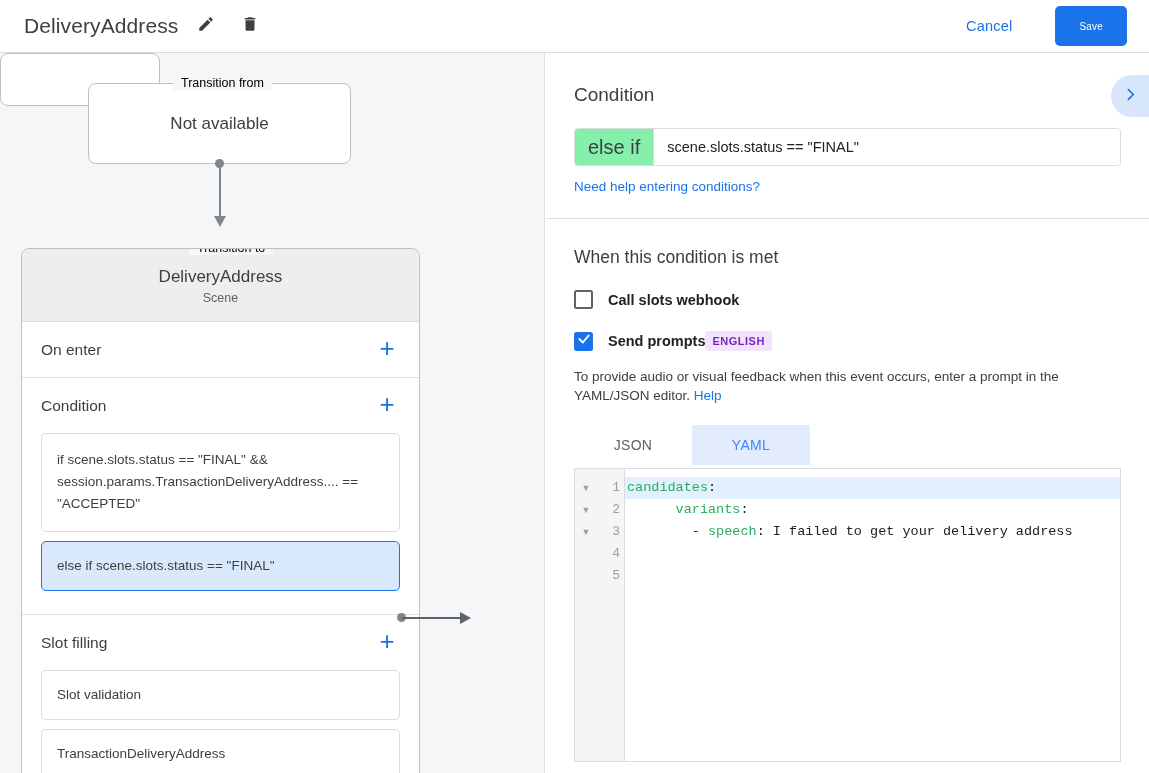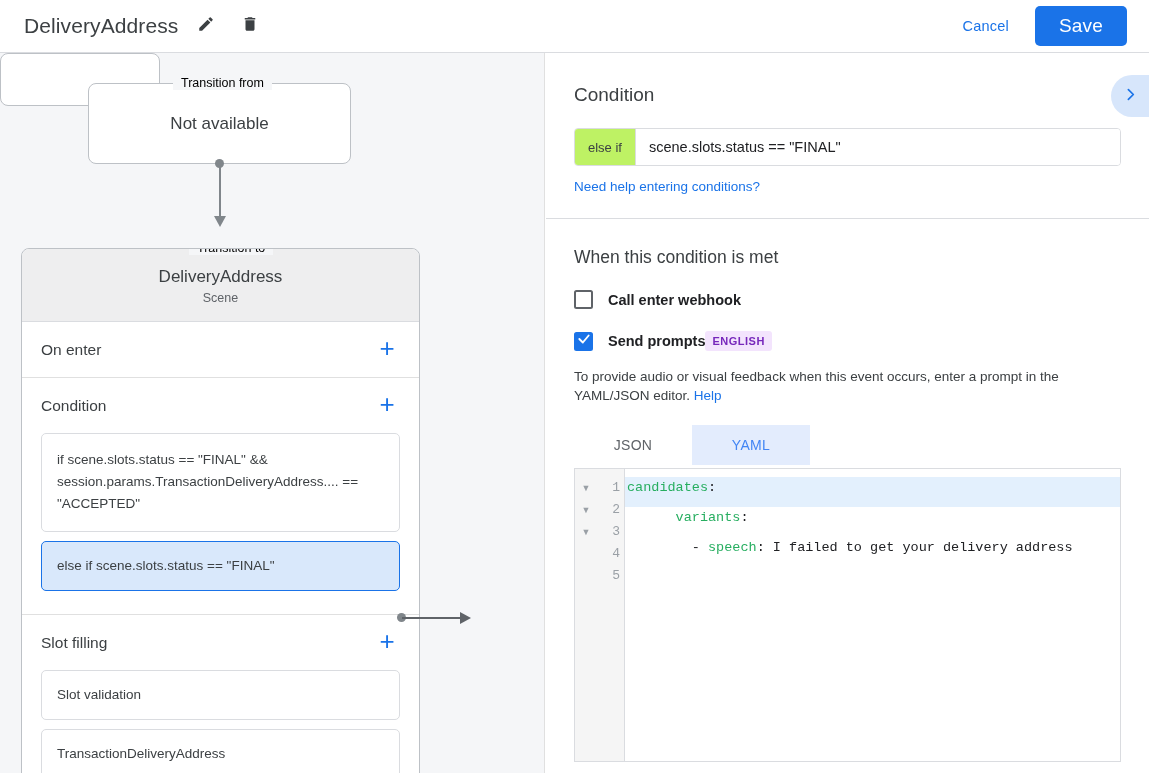--- a/index.html
+++ b/index.html
@@ -51,28 +51,28 @@
     padding: 9px 14px;
     border-radius: 4px;
     cursor: pointer;
     background: transparent;
     border: none;
     font-family: inherit;
   }
   .btn-filled {
     background: #1a73e8;
     color: #ffffff;
-    font-size: 19px;
+    font-size: 10px;
     font-weight: 500;
     letter-spacing: 0.2px;
     border: none;
     border-radius: 5px;
     padding: 0 24px;
     height: 40px;
-    margin-left: 12px;
+    margin-left: 29px;
     margin-right: 22px;
     cursor: pointer;
     font-family: inherit;
   }
 
   
   .canvas {
     position: absolute;
     left: 0; top: 53px;
     width: 545px; height: 720px;
@@ -241,25 +241,25 @@
   .cond-row {
     display: flex;
     margin-top: 22px;
     border: 1px solid #dadce0;
     border-radius: 4px;
     overflow: hidden;
     height: 38px;
     box-sizing: border-box;
   }
   .cond-prefix {
-    background: #bef264;
+    background: #86efac;
     border-right: 1px solid #dadce0;
     display: flex; align-items: center;
     padding: 0 13px;
-    font-size: 13px;
+    font-size: 20px;
     color: #3c4043;
     white-space: nowrap;
   }
   .cond-input {
     flex: 1 1 auto;
     border: none;
     outline: none;
     padding: 0 13px;
     font-size: 14.5px;
     color: #202124;
@@ -390,21 +390,21 @@
   .fold-caret {
     color: #9aa0a6;
     font-size: 9px;
     text-align: center;
     line-height: 22px;
   }
   .code-line {
     font-family: "Liberation Mono", monospace;
     font-size: 13.5px;
     line-height: 22px;
-    height: 30px;
+    height: 22px;
     white-space: pre;
     color: #202124;
     padding-left: 2px;
   }
   .code-line.hl { background: #e3f0fd; }
   .k { color: #27ae60; }
   .p { color: #202124; }
 </style>
 </head>
 <body>
@@ -509,21 +509,21 @@
       </div>
     </div>
 
     <div class="detail-sep"></div>
 
     <div class="detail-section">
       <div class="met-title">When this condition is met</div>
 
       <div class="check-row">
         <div class="cbox"></div>
-        <div class="check-label">Call enter webhook</div>
+        <div class="check-label">Call slots webhook</div>
       </div>
 
       <div class="check-row">
         <div class="cbox checked">
           <span>
             <svg width="14" height="14" viewBox="0 0 24 24" fill="none" stroke="#ffffff" stroke-width="3.2" stroke-linecap="round" stroke-linejoin="round">
               <polyline points="4 12 10 18 20 6"></polyline>
             </svg>
           </span>
         </div>

